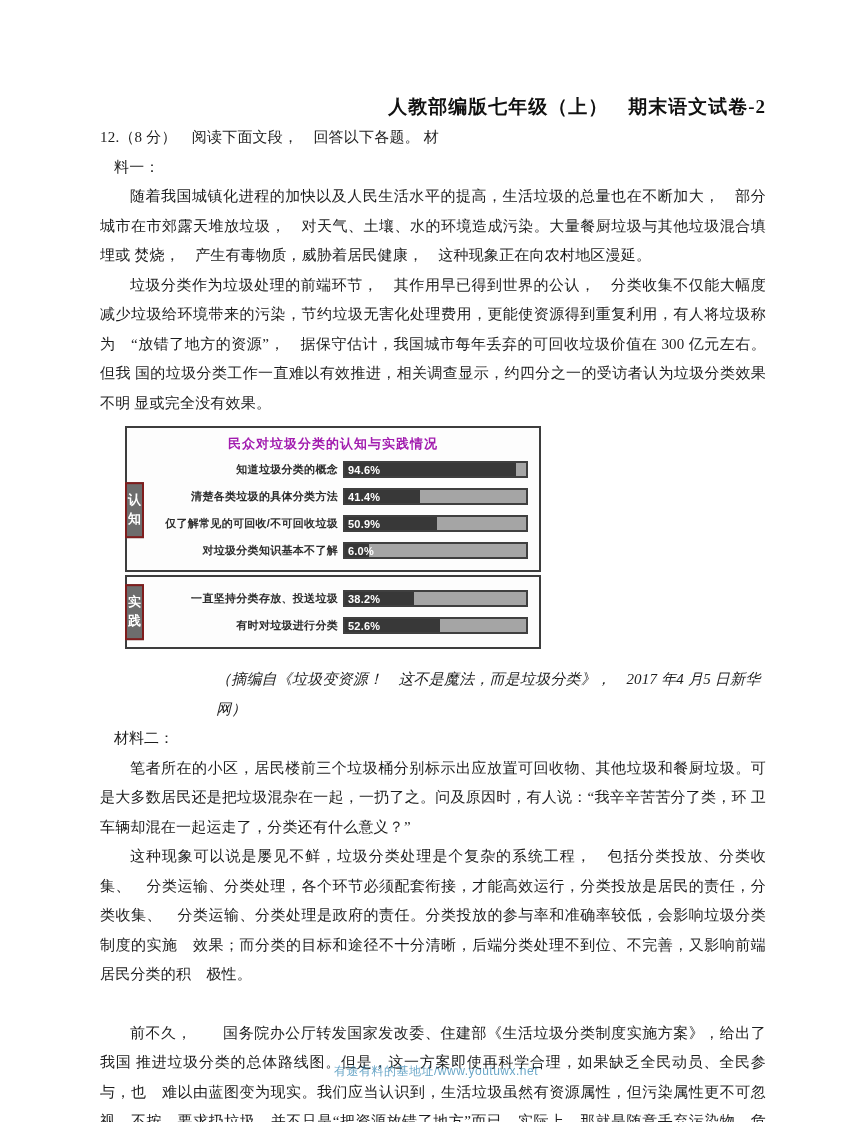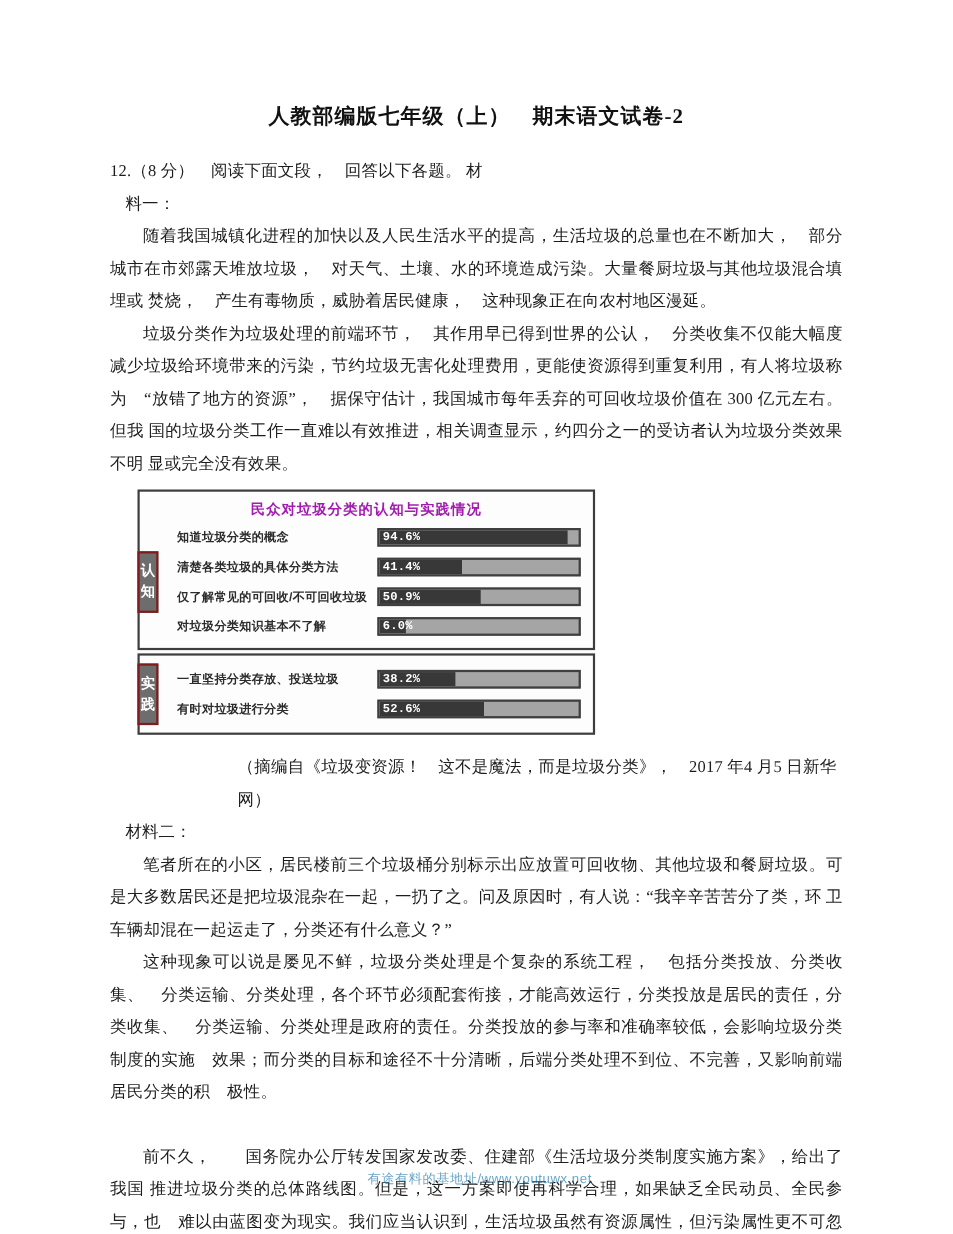--- a/index.html
+++ b/index.html
@@ -5,22 +5,22 @@
   * { margin:0; padding:0; box-sizing:border-box; }
   html,body { background:#ffffff; }
   .page {
     position:relative; width:866px; height:1122px; margin:0 auto;
     background:#ffffff; overflow:hidden;
     font-family:"Liberation Serif","DejaVu Serif",serif;
     color:#1d1d1d;
   }
   .content { padding:94px 100px 0 100px; }
   .doc-title {
-    text-align:center; font-size:19px; font-weight:bold;
-    letter-spacing:1px; color:#111; margin-bottom:22px;
+    text-align:right; font-size:19px; font-weight:bold;
+    letter-spacing:1px; color:#111; margin-bottom:3px;
     line-height:26px;
   }
   .qline  { font-size:15px; line-height:29.5px; letter-spacing:.2px; }
   .qwrap  { font-size:15px; line-height:29.5px; letter-spacing:.2px; text-indent:14px; }
   .para {
     font-size:15px; line-height:29.5px; letter-spacing:.2px;
     text-align:justify; text-indent:2em; color:#1d1d1d;
   }
   .para.gap-before { margin-top:29px; }
   .label-line { font-size:15px; line-height:29.5px; text-indent:14px; }
@@ -39,38 +39,38 @@
   }
   .ctab {
     position:absolute; left:-2px; top:50%; transform:translateY(-50%);
     width:19px; background:#6d6d6d; border:2px solid #7f1d1d;
     color:#ffffff; font-weight:bold; font-size:13px; line-height:1.45;
     text-align:center; word-break:break-all; padding:7px 0;
   }
   .csec.top .ctab { top:58%; }
   .crow { display:flex; align-items:center; height:27px; }
   .clabel {
-    flex:0 0 182px; padding-right:5px;
+    flex:0 0 182px; text-align:right; padding-right:5px;
     font-size:11px; font-weight:bold; color:#2c2c2c; letter-spacing:.3px;
     white-space:nowrap; overflow:hidden;
   }
   .ctrack {
     flex:0 0 185px; height:17px; background:#a5a5a5;
     border:2px solid #3f3f3f; position:relative; overflow:hidden;
   }
   .cfill {
-    height:100%; background:#383838; display:flex; align-items:center;font-family:Liberation Mono, monospace;
+    height:100%; background:#383838; display:flex; align-items:center;
   }
   .cpct {
     color:#ffffff; font-size:11px; font-weight:bold;
     padding-left:3px; white-space:nowrap; letter-spacing:.2px;
   }
   .caption {
     font-size:15px; line-height:29.5px; letter-spacing:.2px;
-    padding-left:116px; margin-top:16px;
+    padding-left:116px; margin-top:16px;font-style:italic;
   }
   .watermark {
     position:absolute; left:334px; top:1063px; z-index:2;
     font-family:"Liberation Sans","DejaVu Sans",sans-serif;
     font-size:12px; color:#0369a1; opacity:.6; white-space:nowrap;
     letter-spacing:.5px; pointer-events:none;
   }
 </style>
 </head>
 <body>

